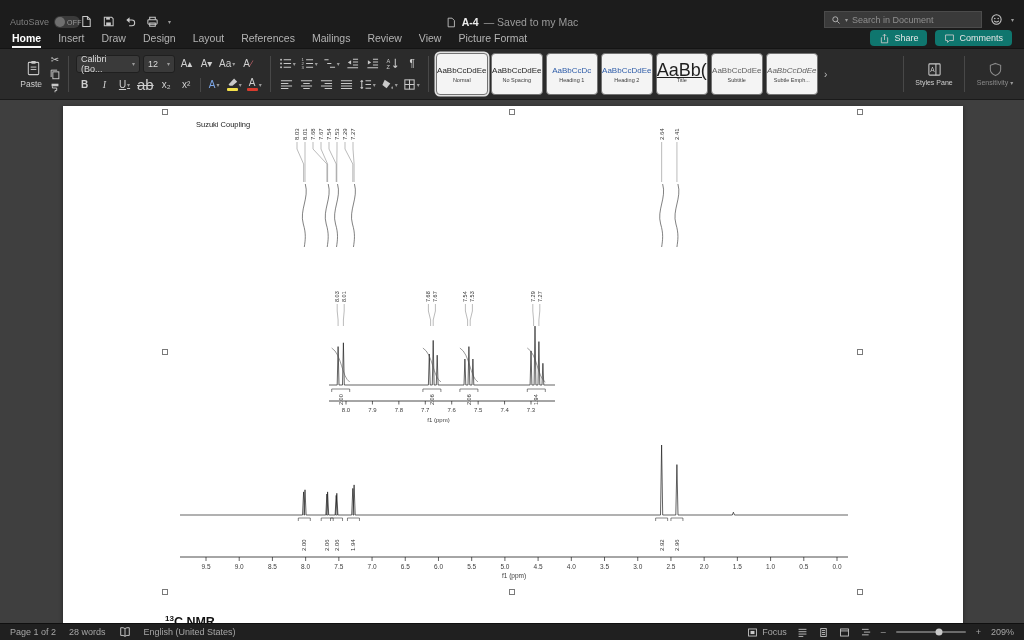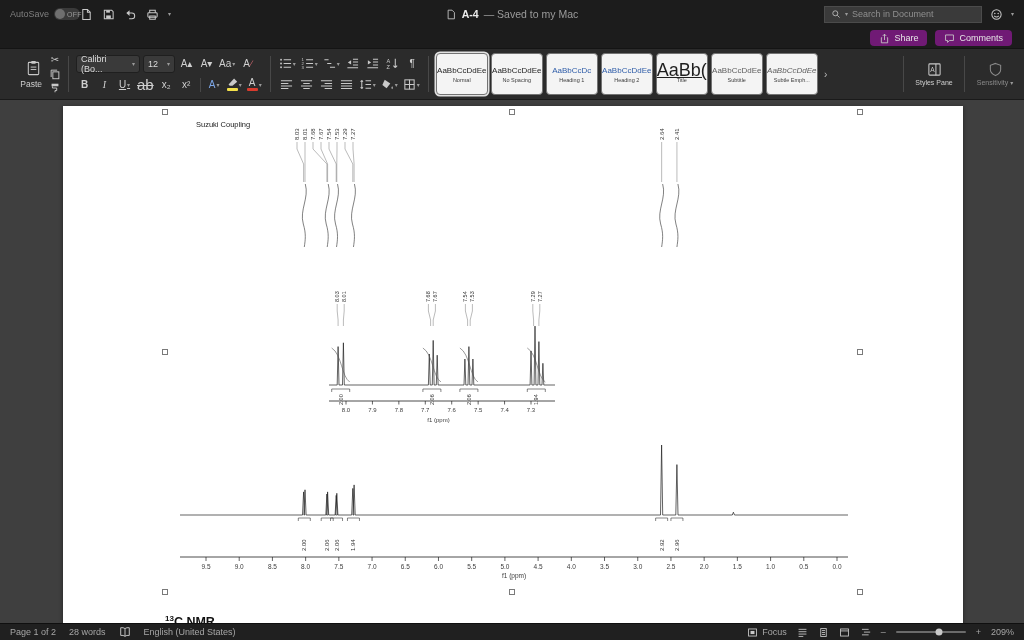--- a/index.html
+++ b/index.html
@@ -1,41 +1,41 @@
 <!DOCTYPE html>
 <html><head>
 <meta charset="utf-8">
 <style>
 *{margin:0;padding:0;box-sizing:border-box;}
 html,body{width:1024px;height:640px;overflow:hidden;}
 body{background:#3f3f3f;font-family:"Liberation Sans",sans-serif;color:#d6d6d6;position:relative;}
 #app{position:absolute;inset:0;width:1024px;height:640px;}
 
 
-.titlebar{position:absolute;left:0;top:0;width:100%;height:28px;background:#1c1c1c;display:flex;align-items:center;padding:0 10px;}
+.titlebar{position:absolute;left:0;top:0;width:100%;height:28px;background:#1c1c1c;display:flex;align-items:flex-end;padding:0 10px;}
 .autosave{display:flex;align-items:center;gap:5px;font-size:9px;color:#7f7f7f;}
 .toggle{width:26px;height:12px;border-radius:6px;background:#3a3a3a;position:relative;display:flex;align-items:center;}
 .knob{position:absolute;left:1px;top:1px;width:10px;height:10px;border-radius:50%;background:#6f6f6f;}
 .toggle-state{font-size:7px;color:#9a9a9a;margin-left:13px;letter-spacing:.3px;}
 .qa-icons{display:flex;align-items:center;gap:9px;}
 .icon-btn{background:none;border:none;color:#c9c9c9;font-size:11px;display:flex;align-items:center;justify-content:center;cursor:default;padding:0;}
 .win-title{position:absolute;left:50%;transform:translateX(-50%);display:flex;align-items:center;gap:5px;font-size:10.5px;color:#9b9b9b;white-space:nowrap;}
 .win-title b{color:#ececec;}
 .tb-right{margin-left:auto;display:flex;align-items:center;gap:8px;}
 .search-box{width:158px;height:17px;background:#3a3a3a;border:1px solid #4b4b4b;border-radius:0;display:flex;align-items:center;gap:4px;padding:0 6px;font-size:9px;color:#8f8f8f;}
 .chev{font-size:6px;color:#9a9a9a;line-height:1;}
 
 
 .tabrow{position:absolute;top:28px;left:0;width:100%;height:20px;background:#1c1c1c;display:flex;align-items:center;padding:0 12px;}
 .tabs{display:flex;gap:17px;height:100%;align-items:center;}
 .tab{font-size:10.5px;color:#b3b3b3;height:100%;display:flex;align-items:center;position:relative;white-space:nowrap;cursor:default;}
 .tab.active{color:#ffffff;font-weight:bold;}
 .tab.active::after{content:"";position:absolute;left:0;right:0;bottom:0;height:2px;background:#f3f3f3;}
 .tab-actions{margin-left:auto;display:flex;gap:8px;align-items:center;}
-.pill{display:flex;align-items:center;gap:4px;background:#701a75;border:none;border-radius:4px;height:16px;padding:0 9px;font-size:9px;color:#e6e6e6;}
+.pill{display:flex;align-items:center;gap:4px;background:#0f766e;border:none;border-radius:4px;height:16px;padding:0 9px;font-size:9px;color:#e6e6e6;}
 
 
 .ribbon{position:absolute;top:48px;left:0;width:100%;height:52px;background:#2b2b2b;border-top:1px solid #141414;border-bottom:1px solid #1a1a1a;display:flex;align-items:stretch;padding:3px 6px;gap:7px;overflow:hidden;}
 .rdiv{width:1px;background:#484848;margin:4px 0;flex:0 0 1px;}
 .rgroup{display:flex;flex-direction:column;justify-content:space-between;padding:1px 0;}
 .rrow{display:flex;align-items:center;gap:3px;height:21px;}
 .rbtn{min-width:17px;height:19px;display:flex;align-items:center;justify-content:center;background:none;border:none;color:#cfcfcf;font-size:10px;border-radius:3px;gap:1px;padding:0 1px;}
 .rbtn.b{font-weight:bold;}
 .rbtn.i{font-style:italic;font-family:"Liberation Serif",serif;}
 .rbtn.u{text-decoration:underline;}
@@ -148,20 +148,32 @@
             <circle class="f" cx="5.2" cy="5.8" r="0.8"></circle>
             <circle class="f" cx="8.8" cy="5.8" r="0.8"></circle>
             <path class="s" d="M4.5 8.5 q2.5 2.2 5 0"></path>
           </svg>
         </button>
       <span class="chev">▾</span>
     </div>
   </div>
 
   <div class="tabrow">
+    <div class="tabs">
+      <span class="tab active">Home</span>
+      <span class="tab">Insert</span>
+      <span class="tab">Draw</span>
+      <span class="tab">Design</span>
+      <span class="tab">Layout</span>
+      <span class="tab">References</span>
+      <span class="tab">Mailings</span>
+      <span class="tab">Review</span>
+      <span class="tab">View</span>
+      <span class="tab">Picture Format</span>
+    </div>
     <div class="tab-actions">
       <button class="pill">
         <svg class="mi" width="11" height="11" viewBox="0 0 14 14">
             <path class="s" d="M4 6 H3 v6.5 h8 V6 h-1"></path>
             <path class="s" d="M7 1.5 V9 M7 1.5 L4.8 3.7 M7 1.5 L9.2 3.7"></path>
           </svg>
         <span>Share</span>
       </button>
       <button class="pill">
         <svg class="mi" width="11" height="11" viewBox="0 0 14 14">

